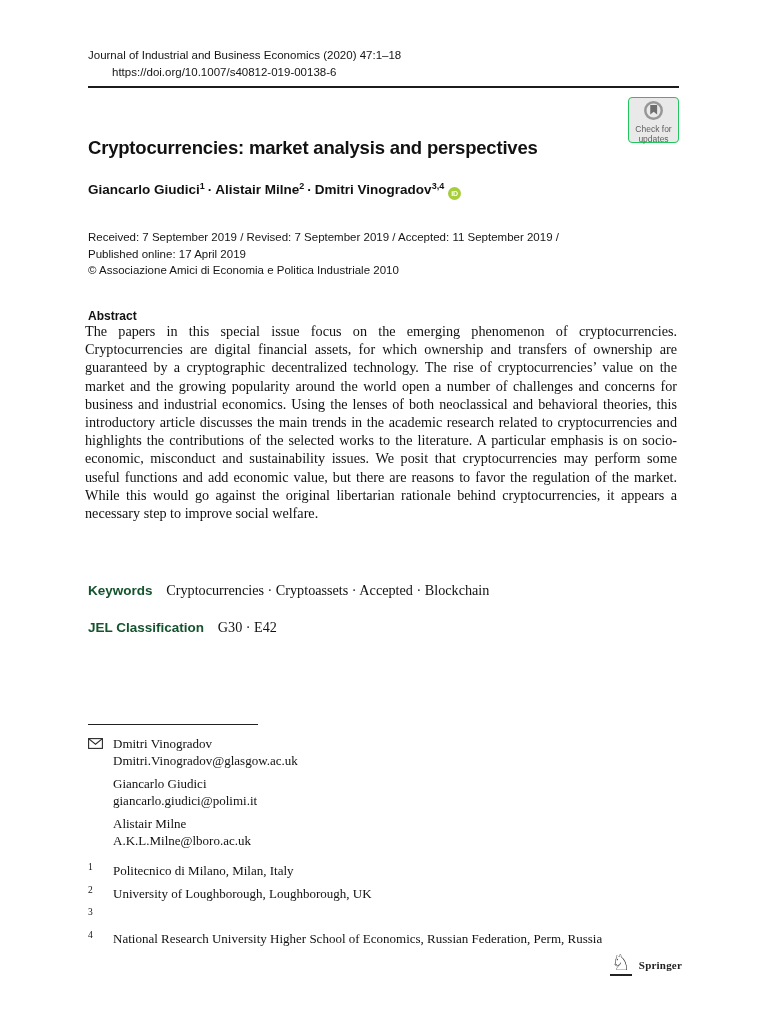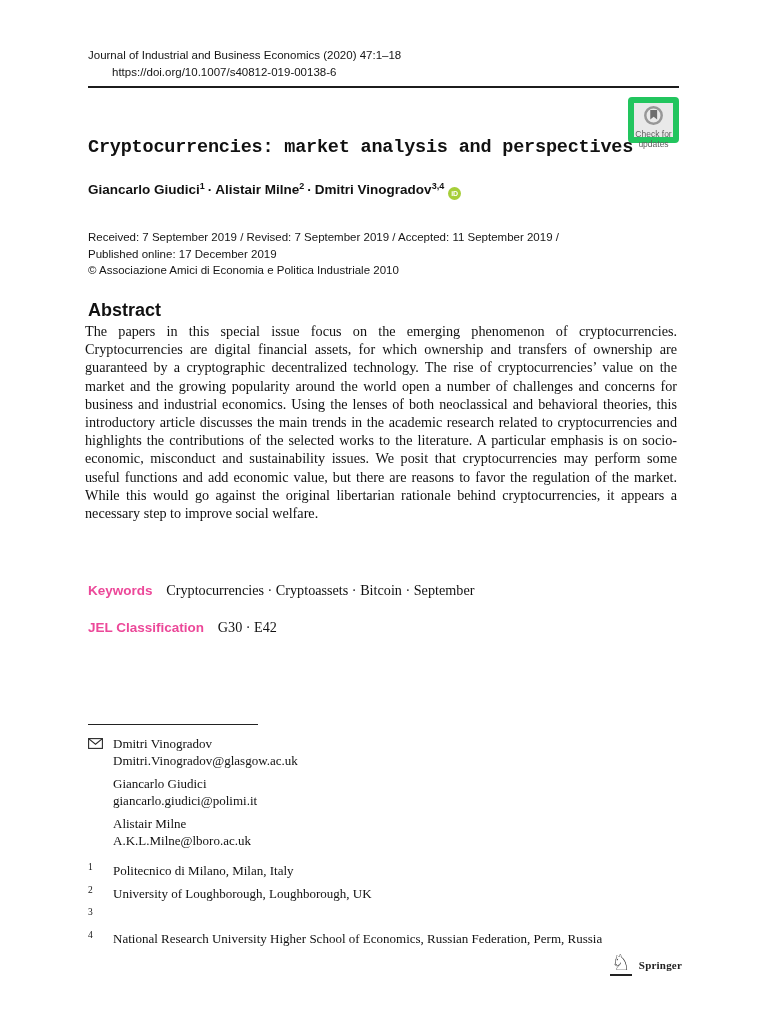--- a/index.html
+++ b/index.html
@@ -10,49 +10,49 @@
     margin:0 auto;
     padding-left:8px;
   }
   
   .pg-header { position:absolute; top:47px; left:88px; right:89px; font-size:11.5px; line-height:17px; color:#141414; }
   .doi { display:block; color:#141414; text-decoration:none; cursor:pointer;margin-left:24px; }
   .header-rule { position:absolute; top:86px; left:88px; width:591px; border-top:2px solid #1c1c1c; }
   
   .badge {
     position:absolute; top:97px; right:89px; width:51px; height:46px;
-    background:#e9e9e9; border:6px solid #22c55e; border-radius:4px;
+    background:#e9e9e9; border:1px solid #22c55e; border-radius:4px;
     text-align:center; cursor:pointer; padding-top:2px;
   }
   .badge-line { font-size:8.5px; line-height:9.5px; color:#5e5e5e; }
   
-  .title { position:absolute; top:137px; left:88px; width:592px; font-size:18.5px; font-weight:700; color:#111; letter-spacing:-0.2px;font-family:Liberation Mono, monospace; }
+  .title { position:absolute; top:137px; left:88px; width:592px; font-size:18.5px; font-weight:700; color:#111; letter-spacing:-0.2px; }
   .authors { position:absolute; top:182px; left:88px; width:592px; font-size:13.5px; font-weight:700; color:#111; }
   .authors sup { font-size:9px; vertical-align:super; line-height:0; }
   .author-sep { padding:0 3px; }
   .orcid {
     display:inline-block; width:13px; height:13px; margin-left:4px;
     background:#A6CE39; border-radius:50%; color:#fff;
     font-size:7px; font-weight:700; line-height:13px; text-align:center;
     vertical-align:-2px; cursor:pointer;
   }
   
   .dates { position:absolute; top:229px; left:88px; width:592px; font-size:11.5px; line-height:16.5px; color:#161616; }
   
-  .abstract-heading { position:absolute; top:300px; left:88px; font-size:18px; font-weight:700; color:#111; }
+  .abstract-heading { position:absolute; top:309px; left:88px; font-size:12px; font-weight:700; color:#111; }
   .abstract-text {
     position:absolute; top:322px; left:85px; width:592px;
     font-family:"Liberation Serif", serif; font-size:14.2px; line-height:18.2px;
     text-align:justify; color:#111;
   }
   
   .kv { position:absolute; left:88px; width:592px; font-size:13.5px; }
   .keywords { top:582px; }
   .jel { top:619px; }
-  .kv-label { font-weight:700; margin-right:10px; color:#ec4899; }
+  .kv-label { font-weight:700; margin-right:10px; color:#14532d; }
   .kv-value { font-family:"Liberation Serif", serif; font-size:14.2px; color:#111; }
   
   .footnote { position:absolute; top:724px; left:88px; width:592px; font-family:"Liberation Serif", serif; font-size:13px; color:#111; }
   .fn-rule { width:170px; border-top:1.5px solid #222; margin-bottom:10px; }
   .corr-entry { display:flex; margin-bottom:6px; }
   .corr-icon { width:25px; flex:none; padding-top:2px; }
   .corr-body { line-height:17px; }
   .corr-email { display:block; color:#111; text-decoration:none; cursor:pointer; }
   .affiliations { margin-top:13px; }
   .aff-row { display:flex; line-height:17px; margin-bottom:5.5px; }
@@ -85,30 +85,30 @@
   </div>
 
   <h1 class="title">Cryptocurrencies: market analysis and perspectives</h1>
 
   <div class="authors">
     <span><span>Giancarlo Giudici</span><sup>1</sup></span><span class="author-sep">·</span><span><span>Alistair Milne</span><sup>2</sup></span><span class="author-sep">·</span><span><span>Dmitri Vinogradov</span><sup>3,4</sup></span><span class="orcid">iD</span>
   </div>
 
   <div class="dates">
     <div>Received: 7 September 2019 / Revised: 7 September 2019 / Accepted: 11 September 2019 /</div>
-    <div>Published online: 17 December 2019</div>
+    <div>Published online: 17 April 2019</div>
     <div>© Associazione Amici di Economia e Politica Industriale 2010</div>
   </div>
 
   <h2 class="abstract-heading">Abstract</h2>
   <p class="abstract-text">The papers in this special issue focus on the emerging phenomenon of cryptocurrencies. Cryptocurrencies are digital financial assets, for which ownership and transfers of ownership are guaranteed by a cryptographic decentralized technology. The rise of cryptocurrencies’ value on the market and the growing popularity around the world open a number of challenges and concerns for business and industrial economics. Using the lenses of both neoclassical and behavioral theories, this introductory article discusses the main trends in the academic research related to cryptocurrencies and highlights the contributions of the selected works to the literature. A particular emphasis is on socio-economic, misconduct and sustainability issues. We posit that cryptocurrencies may perform some useful functions and add economic value, but there are reasons to favor the regulation of the market. While this would go against the original libertarian rationale behind cryptocurrencies, it appears a necessary step to improve social welfare.</p>
 
   <div class="kv keywords">
     <span class="kv-label">Keywords</span>
-    <span class="kv-value">Cryptocurrencies · Cryptoassets · Bitcoin · September</span>
+    <span class="kv-value">Cryptocurrencies · Cryptoassets · Accepted · Blockchain</span>
   </div>
 
   <div class="kv jel">
     <span class="kv-label">JEL Classification</span>
     <span class="kv-value">G30 · E42</span>
   </div>
 
   <div class="footnote">
     <div class="fn-rule"></div>
 

